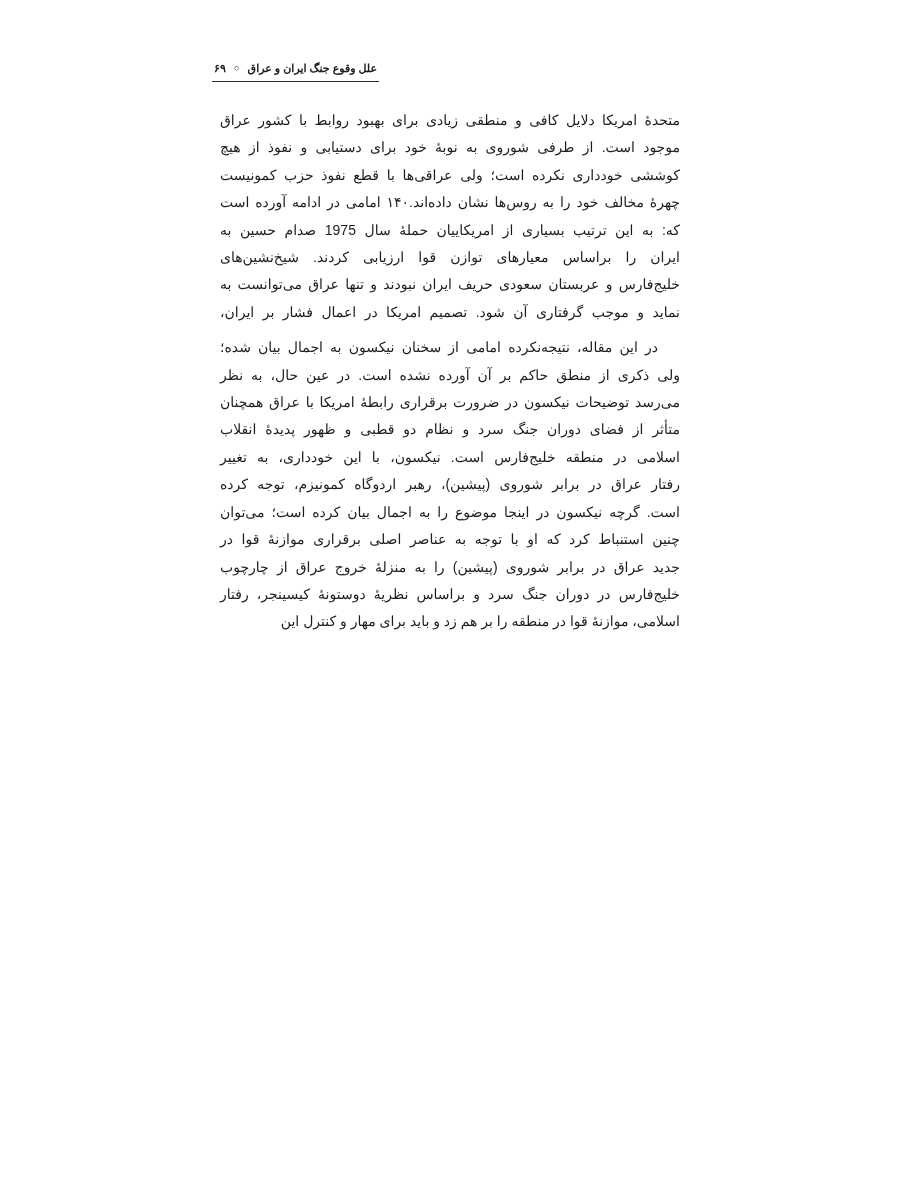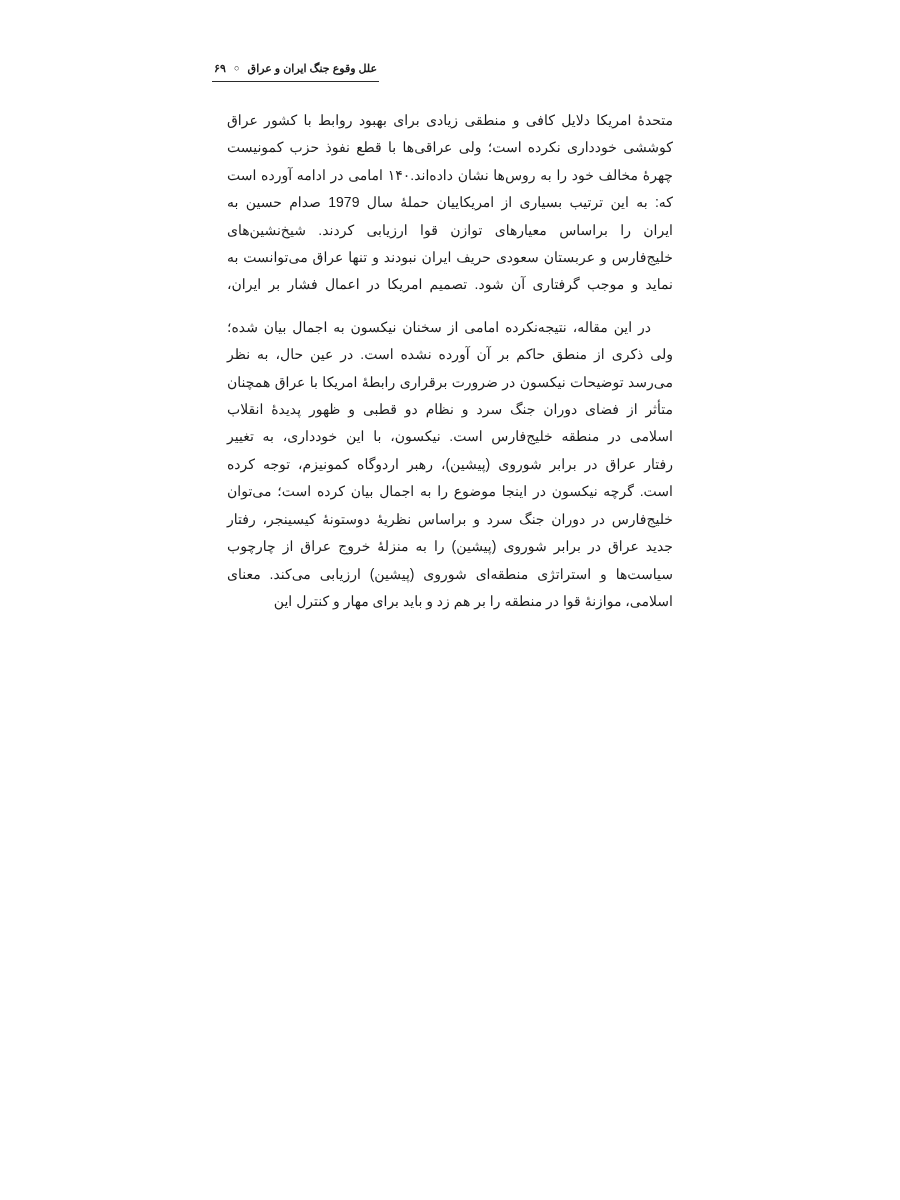--- a/index.html
+++ b/index.html
@@ -41,21 +41,21 @@
     font-size: 9px;
     margin: 0 5px;
     position: relative;
     top: -1px;
   }
   .body-text {
     font-size: 14px;
     line-height: 27.4px;
   }
   .paragraph {
-    margin: 15px;
+    margin: 8px;
   }
   .line {
     text-align: justify;
     text-align-last: justify;
     text-justify: inter-word;
   }
   .line.last {
     text-align-last: right;
   }
   .paragraph.indented .line:first-child {
@@ -72,36 +72,37 @@
       <span class="running-head">
         <span>علل وقوع جنگ ایران و عراق</span>
         <span class="sep">○</span>
         <span>۶۹</span>
       </span>
     </div>
 
     <div class="body-text" id="page-body-text">
         <div class="paragraph">
           <div class="line">متحدهٔ امریکا دلایل کافی و منطقی زیادی برای بهبود روابط با کشور عراق</div>
+          <div class="line">موجود است. از طرفی شوروی به نوبهٔ خود برای دستیابی و نفوذ از هیچ</div>
           <div class="line">کوششی خودداری نکرده است؛ ولی عراقی‌ها با قطع نفوذ حزب کمونیست</div>
           <div class="line">چهرهٔ مخالف خود را به روس‌ها نشان داده‌اند.۱۴۰ امامی در ادامه آورده است</div>
-          <div class="line">که: به این ترتیب بسیاری از امریکاییان حملهٔ سال 1979 صدام حسین به</div>
+          <div class="line">که: به این ترتیب بسیاری از امریکاییان حملهٔ سال 1975 صدام حسین به</div>
           <div class="line">ایران را براساس معیارهای توازن قوا ارزیابی کردند. شیخ‌نشین‌های</div>
           <div class="line">خلیج‌فارس و عربستان سعودی حریف ایران نبودند و تنها عراق می‌توانست به</div>
           <div class="line">نماید و موجب گرفتاری آن شود. تصمیم امریکا در اعمال فشار بر ایران،</div>
         </div>
         <div class="paragraph indented">
           <div class="line">در این مقاله، نتیجه‌نکرده امامی از سخنان نیکسون به اجمال بیان شده؛</div>
           <div class="line">ولی ذکری از منطق حاکم بر آن آورده نشده است. در عین حال، به نظر</div>
           <div class="line">می‌رسد توضیحات نیکسون در ضرورت برقراری رابطهٔ امریکا با عراق همچنان</div>
           <div class="line">متأثر از فضای دوران جنگ سرد و نظام دو قطبی و ظهور پدیدهٔ انقلاب</div>
           <div class="line">اسلامی در منطقه خلیج‌فارس است. نیکسون، با این خودداری، به تغییر</div>
           <div class="line">رفتار عراق در برابر شوروی (پیشین)، رهبر اردوگاه کمونیزم، توجه کرده</div>
           <div class="line">است. گرچه نیکسون در اینجا موضوع را به اجمال بیان کرده است؛ می‌توان</div>
+          <div class="line">چنین استنباط کرد که او با توجه به عناصر اصلی برقراری موازنهٔ قوا در</div>
+          <div class="line">جدید عراق در برابر شوروی (پیشین) را به منزلهٔ خروج عراق از چارچوب</div>
           <div class="line">خلیج‌فارس در دوران جنگ سرد و براساس نظریهٔ دوستونهٔ کیسینجر، رفتار</div>
-          <div class="line">جدید عراق در برابر شوروی (پیشین) را به منزلهٔ خروج عراق از چارچوب</div>
-          <div class="line">سیاست‌ها و استراتژی منطقه‌ای شوروی (پیشین) ارزیابی می‌کند. معنای</div>
           <div class="line last">اسلامی، موازنهٔ قوا در منطقه را بر هم زد و باید برای مهار و کنترل این</div>
         </div>
       </div>
 
   </div>
 </div>
 
 </body></html>

